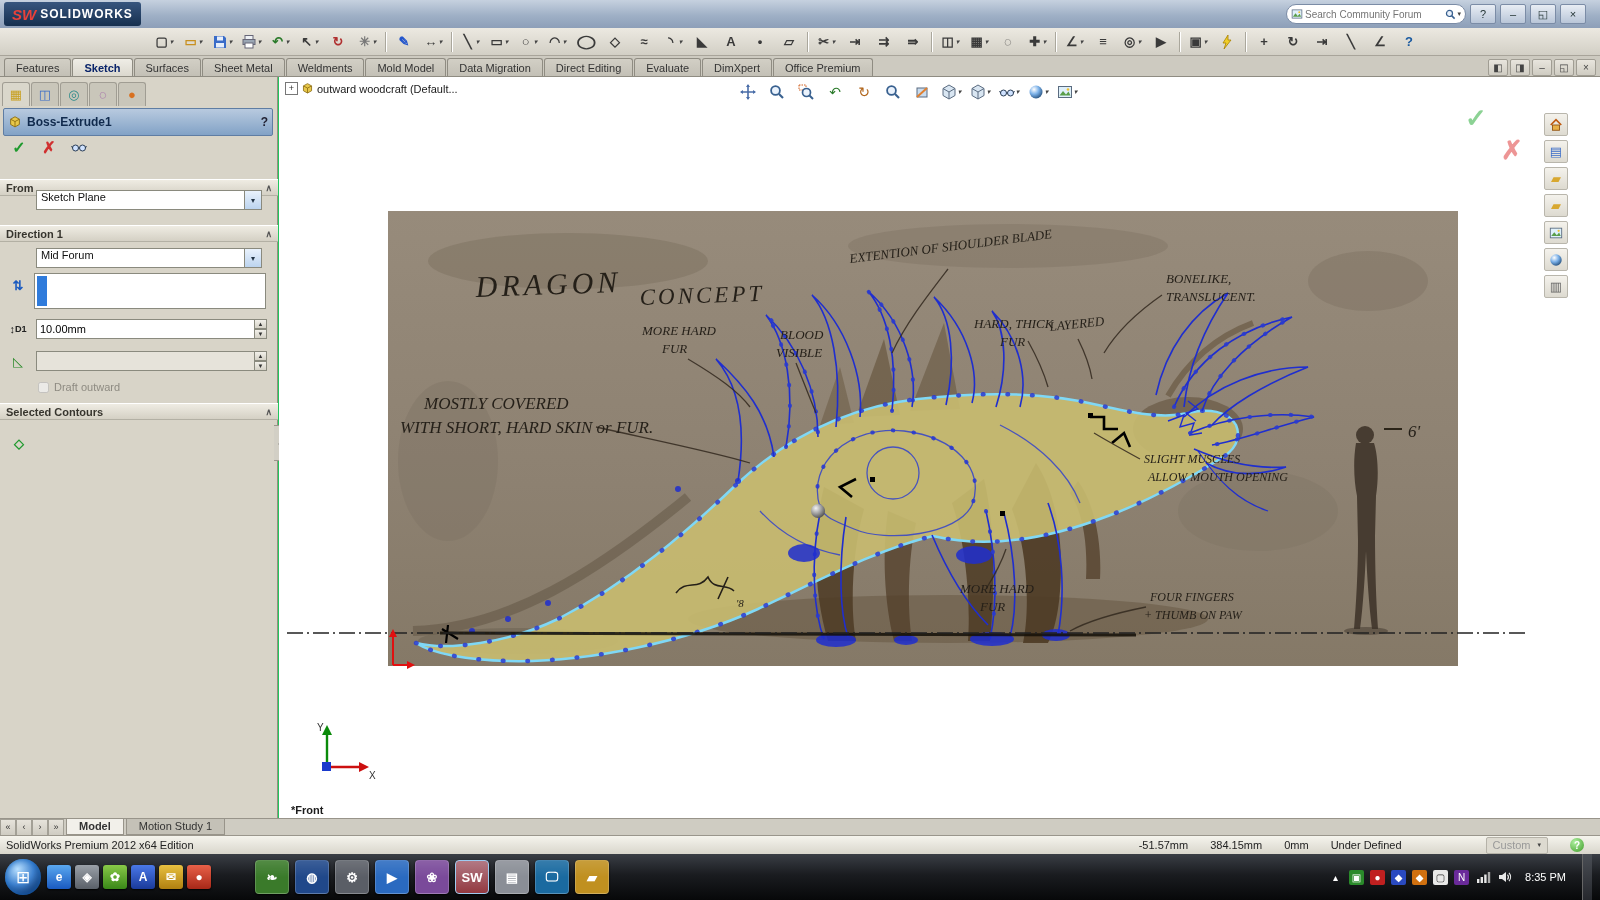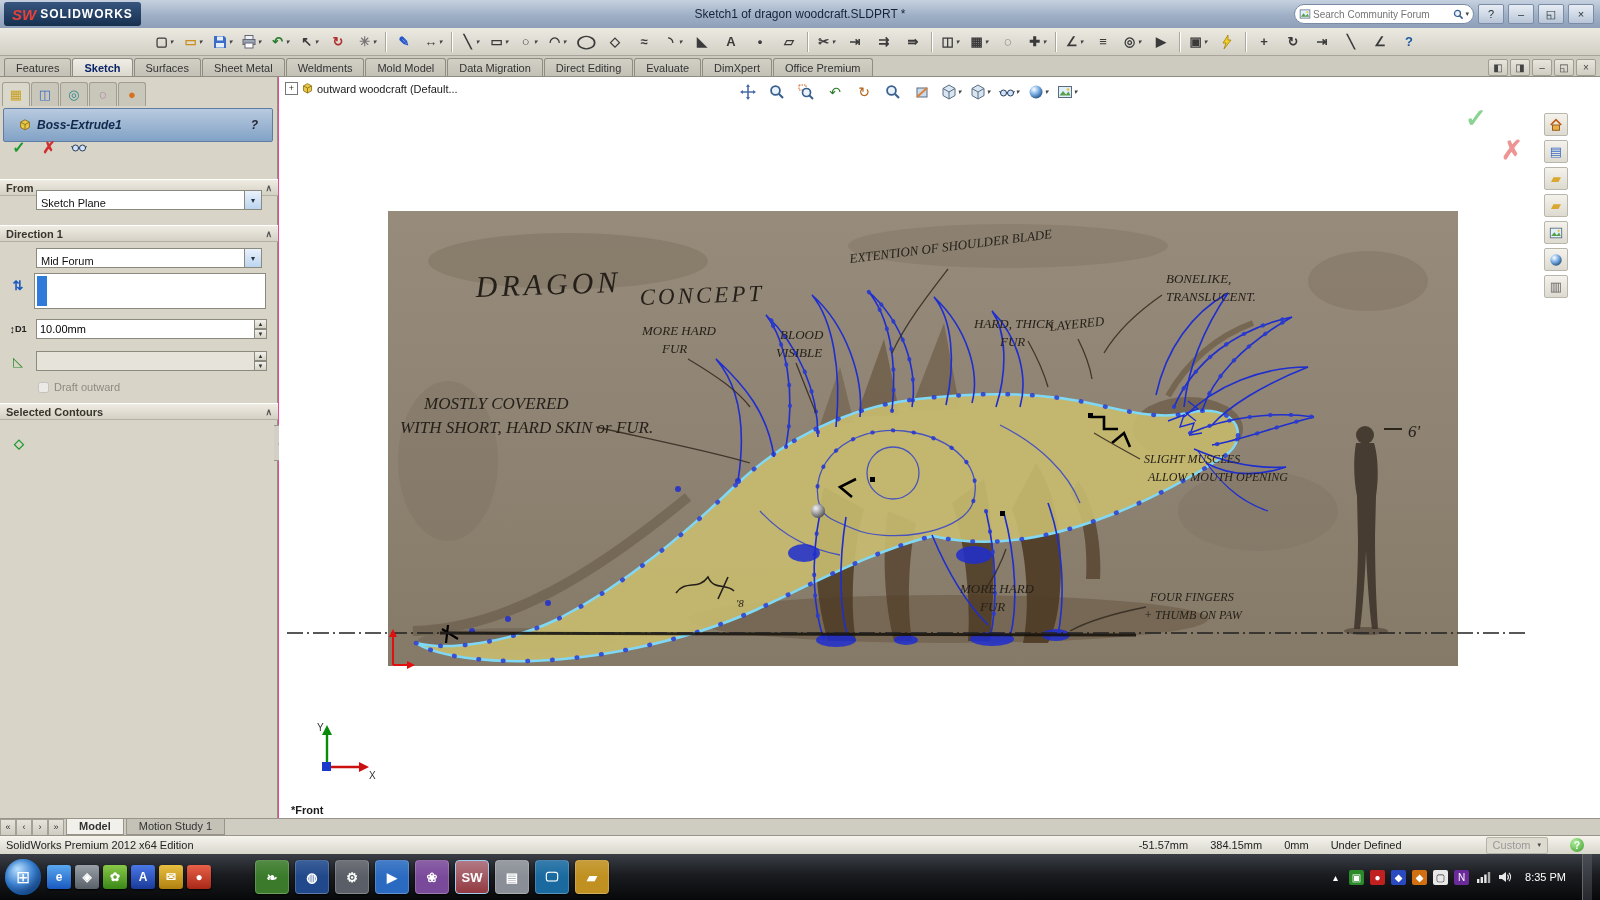--- a/index.html
+++ b/index.html
@@ -1,28 +1,28 @@
 <!DOCTYPE html>
 <html><head>
 <meta charset="utf-8">
 <style>
   html,body{margin:0;padding:0;background:#444;}
-  .screen{position:relative;width:1600px;height:900px;overflow:hidden;background:#ec4899;
+  .screen{position:relative;width:1600px;height:900px;overflow:hidden;background:#22c55e;
     font-family:"Liberation Sans",sans-serif;font-size:11px;color:#222;-webkit-user-select:none;}
   .abs{position:absolute;}
   
   .titlebar{position:absolute;left:0;top:0;width:1600px;height:28px;
     background:linear-gradient(#c6d1df,#9fb0c6 55%,#8d9fb8);border-bottom:1px solid #6d7f9c;
     display:flex;align-items:center;}
   .swlogo{display:flex;align-items:center;height:24px;margin-left:4px;padding:0 8px;
     background:linear-gradient(#37557e,#16304f);border-radius:3px;color:#fff;}
   .swlogo .sw{color:#e8413a;font-weight:bold;font-style:italic;font-size:15px;margin-right:4px;}
   .swlogo .nm{font-weight:bold;letter-spacing:1px;font-size:12px;}
   .wtitle{position:absolute;left:0;right:0;text-align:center;font-size:12px;color:#17223a;pointer-events:none;}
-  .tb-right{margin-left:auto;display:flex;align-items:center;gap:4px;margin-right:6px;z-index:2;}
+  .tb-right{margin-left:auto;display:flex;align-items:center;gap:4px;margin-right:14px;z-index:2;}
   .searchbox{display:flex;align-items:center;background:#fff;border:1px solid #7b8ca6;border-radius:10px;
     height:18px;padding:0 4px;width:170px;}
   .searchbox input{border:none;outline:none;flex:1;font-size:10px;color:#666;background:transparent;}
   .winbtn{width:24px;height:18px;display:inline-flex;align-items:center;justify-content:center;
     background:linear-gradient(#e8edf4,#b9c6d8);border:1px solid #7b8ca6;border-radius:2px;font-size:11px;color:#233;}
   
   .toolbar1{position:absolute;left:0;top:28px;width:1600px;height:28px;
     background:linear-gradient(#ece9e1,#d2cfc5);border-bottom:1px solid #a8a49a;
     display:flex;align-items:center;padding-left:150px;box-sizing:border-box;gap:1px;}
   .tbtn{height:22px;min-width:22px;padding:0 2px;display:inline-flex;align-items:center;justify-content:center;
@@ -40,29 +40,29 @@
   .tabrow-right{margin-left:auto;display:flex;align-items:center;gap:2px;margin-right:4px;}
   .minibtn{width:18px;height:15px;display:inline-flex;align-items:center;justify-content:center;
     font-size:10px;color:#444;border:1px solid #a09d93;background:linear-gradient(#e8e5dd,#cfccc2);border-radius:2px;}
   
   .main{position:absolute;left:0;top:77px;width:1600px;height:741px;}
   .pm{position:absolute;left:0;top:0;width:278px;height:741px;background:#d8d4c8;border-right:1px solid #95917f;box-sizing:border-box;}
   .pmtabs{position:absolute;left:2px;top:5px;height:24px;display:flex;gap:1px;}
   .pmtab{width:26px;height:23px;display:flex;align-items:center;justify-content:center;
     border:1px solid #a09d93;border-bottom:none;border-radius:3px 3px 0 0;background:#c9c6ba;font-size:13px;}
   .pmtab.active{background:#dad7cb;}
-  .pmhead{position:absolute;left:3px;top:31px;width:270px;height:34px;border-radius:2px;
+  .pmhead{position:absolute;left:3px;top:31px;width:270px;height:28px;border-radius:2px;
     background:linear-gradient(#b8cadf,#82a2c6);border:1px solid #5f7da3;display:flex;align-items:center;
-    padding:0 14px;box-sizing:border-box;font-weight:bold;color:#102a4d;font-size:12px;font-style:italic;}
+    padding:0 4px;box-sizing:border-box;font-weight:bold;color:#102a4d;font-size:12px;}
   .pmok{font-size:16px;font-weight:bold;width:24px;height:22px;display:inline-flex;align-items:center;justify-content:center;border:1px solid transparent;border-radius:2px;}
   .sect{position:absolute;left:0;width:278px;height:17px;background:linear-gradient(#efece3,#d4d0c4);
     border-top:1px solid #fff;border-bottom:1px solid #b3b0a4;display:flex;align-items:center;
     padding:0 6px;box-sizing:border-box;font-weight:bold;color:#37352e;}
   .sect .chv{margin-left:auto;font-size:9px;color:#555;}
-  .combo{position:absolute;height:20px;background:#fff;border:1px solid #8a8a7e;display:flex;align-items:flex-end;box-sizing:border-box;}
+  .combo{position:absolute;height:20px;background:#fff;border:1px solid #8a8a7e;display:flex;align-items:flex-start;box-sizing:border-box;}
   .combo .val{flex:1;padding-left:4px;color:#111;}
   .combo .btn{width:16px;height:100%;background:linear-gradient(#e9f2fc,#bcd4ef);border-left:1px solid #8a8a7e;
     display:flex;align-items:center;justify-content:center;font-size:8px;color:#234;}
   .fieldicon{position:absolute;width:22px;height:20px;display:flex;align-items:center;justify-content:center;font-size:13px;}
   .spin{position:absolute;width:13px;height:20px;display:flex;flex-direction:column;}
   .spin span{flex:1;display:flex;align-items:center;justify-content:center;font-size:6px;color:#333;
     background:linear-gradient(#f2f0ea,#d4d1c6);border:1px solid #8a8a7e;}
   .pm input[type=text]{position:absolute;height:20px;border:1px solid #8a8a7e;box-sizing:border-box;
     font-family:"Liberation Sans",sans-serif;font-size:11px;padding:0 3px;}
   .listbox{position:absolute;background:#fff;border:1px solid #8a8a7e;box-sizing:border-box;padding:2px 4px;}
@@ -190,21 +190,20 @@
   </defs>
 </svg>
 
 <div class="screen">
 
   <div class="titlebar">
     <div class="swlogo">
       <span class="sw">SW</span>
       <span class="nm">SOLIDWORKS</span>
     </div>
-    <div class="wtitle">Sketch1 of dragon woodcraft.SLDPRT *</div>
     <div class="tb-right">
       <div class="searchbox">
         <svg class="ic" style="width:12px;height:12px">
             <use href="#sym-picture"></use>
           </svg>
         <input placeholder="Search Community Forum" style="">
         <svg class="ic" style="width:11px;height:11px">
             <use href="#sym-mag"></use>
           </svg>
         <span class="caret">▾</span>

